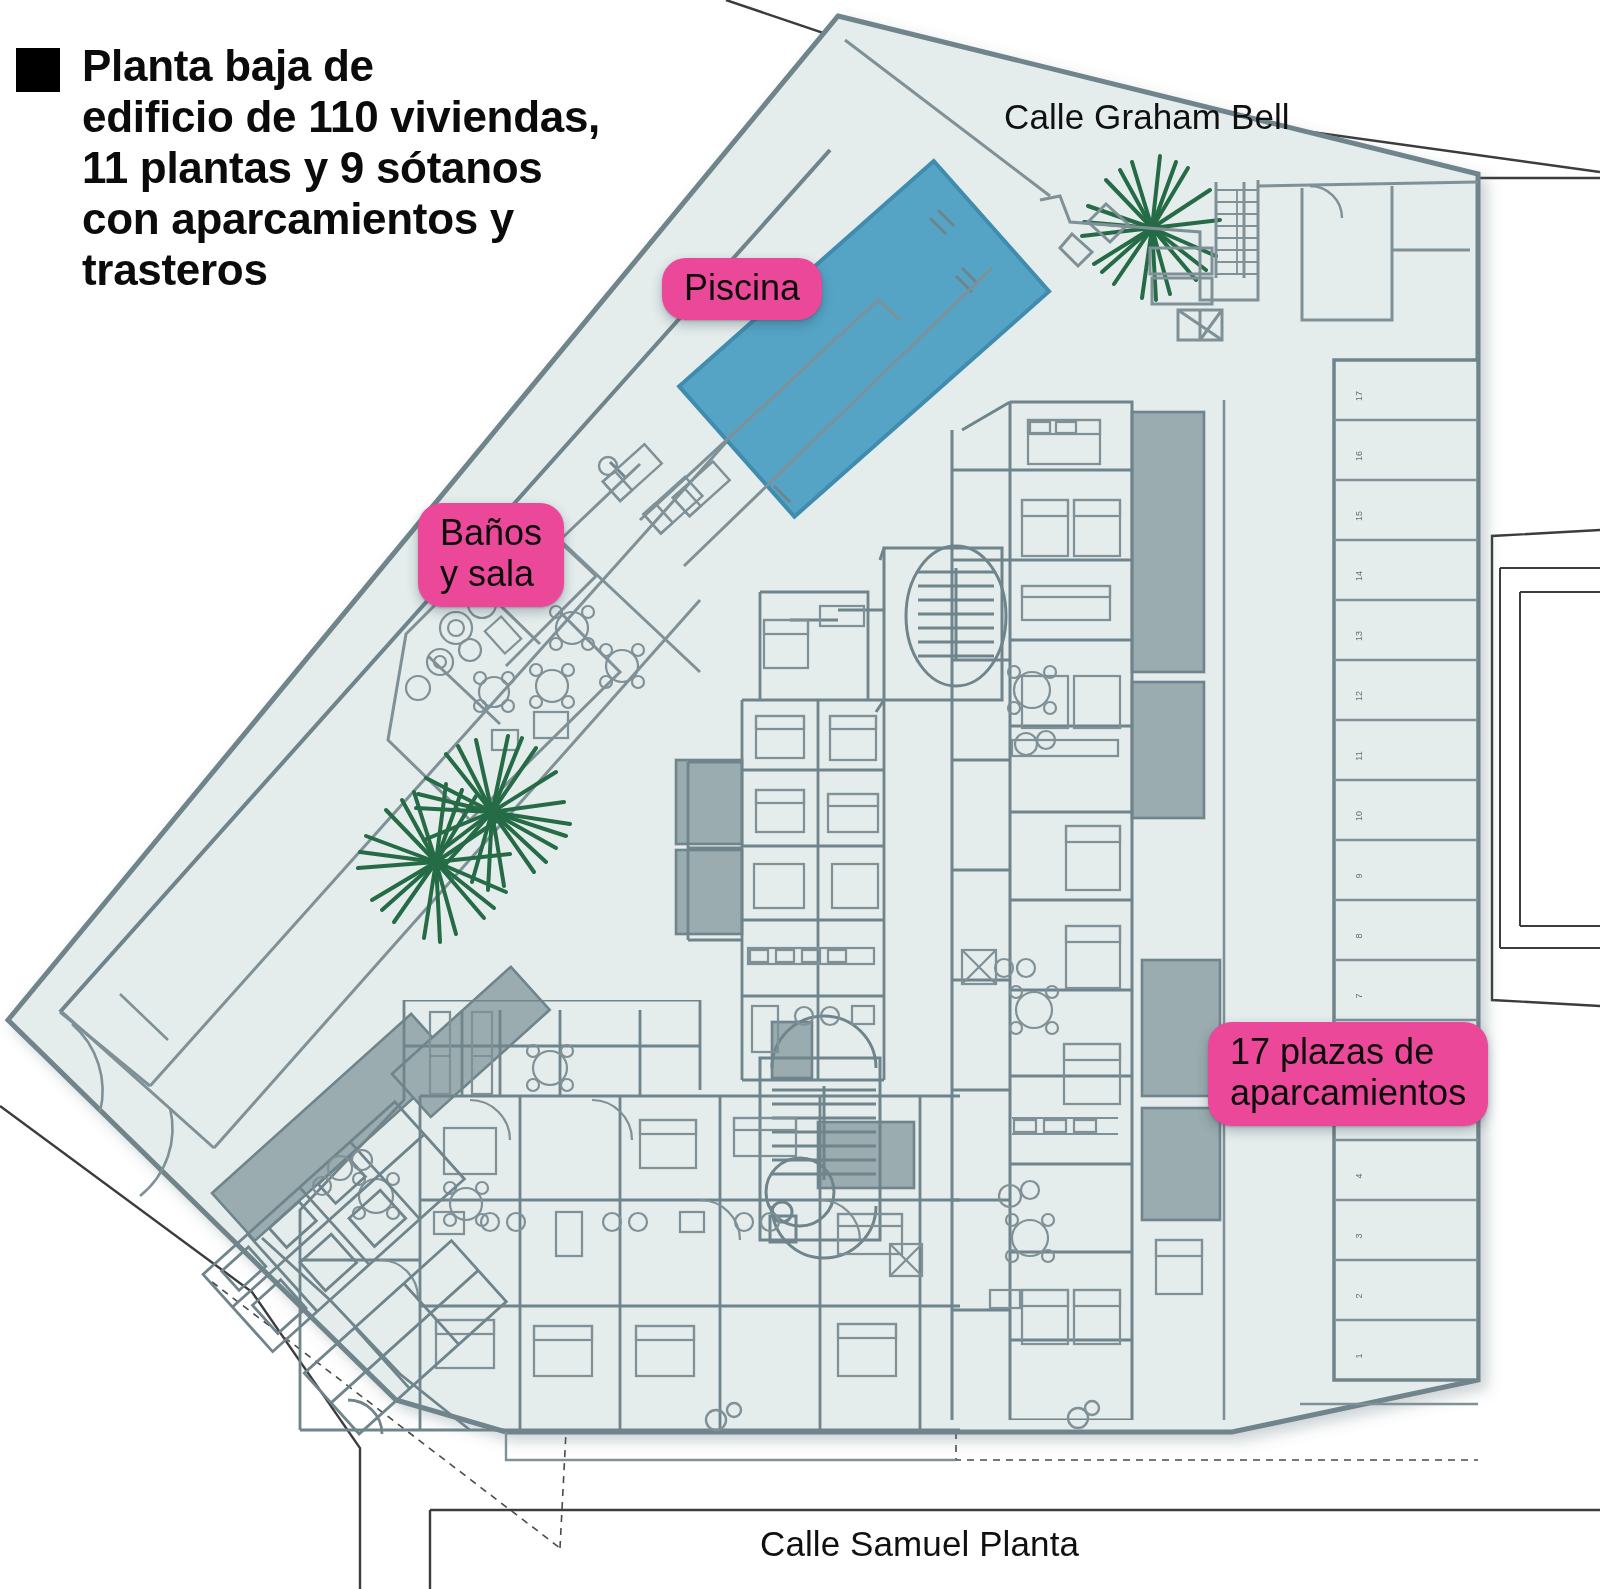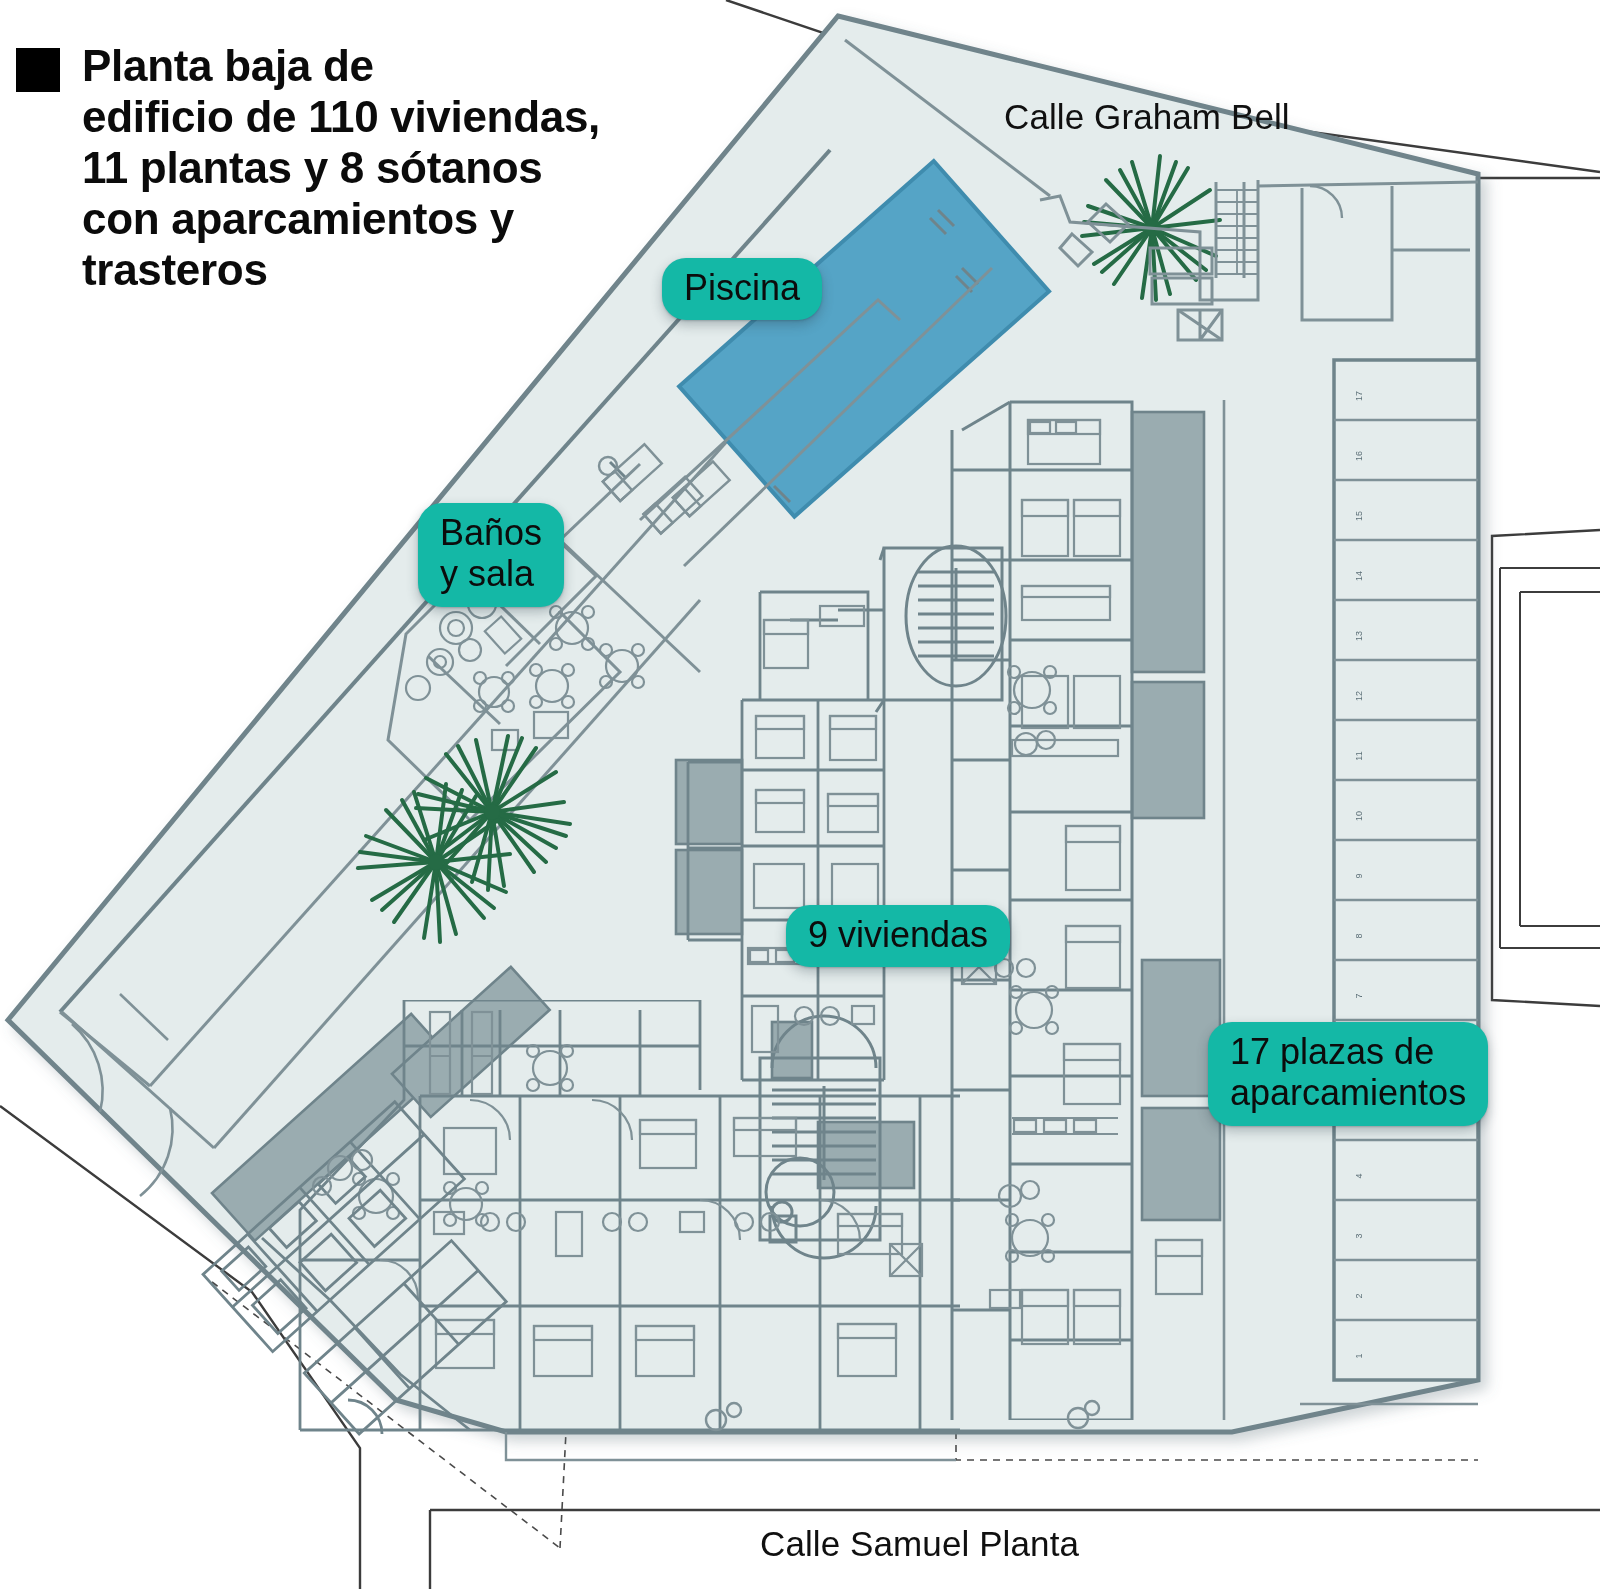--- a/index.html
+++ b/index.html
@@ -28,21 +28,21 @@
   .street-label{
     position:absolute;z-index:40;font-size:35px;color:#101010;
     letter-spacing:0.1px;white-space:nowrap;margin-top:12px;
   }
   #street-top{left:1004px;top:85px;}
   #street-bottom{left:760px;top:1512px;}
 
   
   .callout{
     position:absolute;z-index:45;
-    background:#14b8a6;
+    background:#ec4899;
     border-radius:24px;
     padding:9px 22px 12px 22px;
     font-size:36px;line-height:1.15;
     color:#0c0c0c;white-space:pre-line;
     box-shadow:0 5px 12px rgba(40,60,70,0.30), 0 1px 2px rgba(40,60,70,0.25);
   }
   #callout-piscina{left:662px;top:258px;}
   #callout-banos{left:418px;top:503px;}
   #callout-viviendas{left:786px;top:905px;}
   #callout-parking{left:1208px;top:1022px;}
@@ -669,28 +669,27 @@
       <circle cx="1010" cy="1196" r="11"></circle>
         <circle cx="1030" cy="1190" r="9"></circle>
     </g>
 
   </svg>
 
   <div id="title-block">
     <div id="title-bullet"></div>
     <div id="title-text">Planta baja de
 edificio de 110 viviendas,
-11 plantas y 8 sótanos
+11 plantas y 9 sótanos
 con aparcamientos y
 trasteros</div>
   </div>
 
   <div class="street-label" id="street-top">Calle Graham Bell</div>
   <div class="street-label" id="street-bottom">Calle Samuel Planta</div>
 
   <div class="callout" id="callout-piscina">Piscina</div>
   <div class="callout" id="callout-banos">Baños
 y sala</div>
-  <div class="callout" id="callout-viviendas">9 viviendas</div>
   <div class="callout" id="callout-parking">17 plazas de
 aparcamientos</div>
 
 </div>
 
 </body></html>

